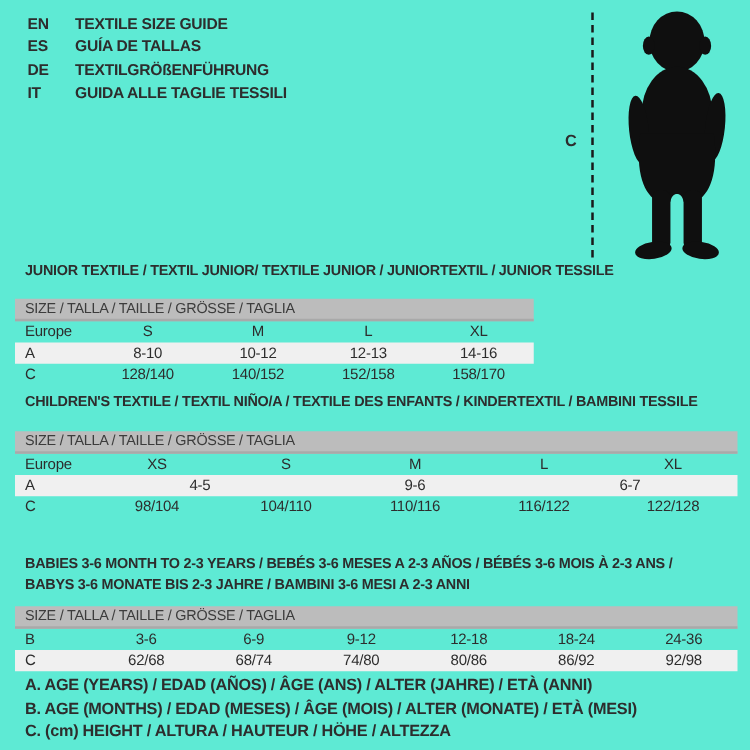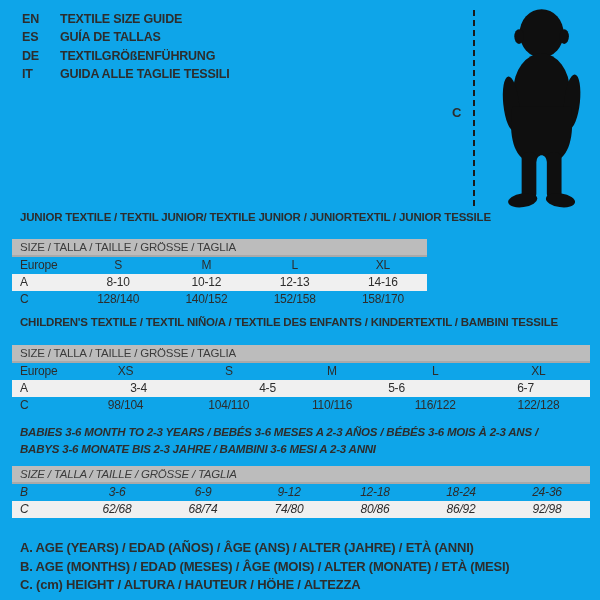--- a/index.html
+++ b/index.html
@@ -1,33 +1,33 @@
 <!DOCTYPE html>
 <html style="--text: #2d2d2d; --bar-bg: #bcbcbc; --bar-border: #a9a9a9; --row-alt: #f0f0f0; --silhouette: #0f0f0f;"><head>
 <meta charset="utf-8">
 <style>
   html,body{margin:0;padding:0;background:#ffffff;}
   .canvas{
-    position:relative;width:600px;height:600px;background:#0ea5e9;overflow:hidden;
+    position:relative;width:600px;height:600px;background:#5eead4;overflow:hidden;
     font-family:"Liberation Sans","DejaVu Sans",sans-serif;
     color:var(--text,#2d2d2d);letter-spacing:-0.2px;
   }
   
   .langs{position:absolute;left:22px;top:10px;}
   .lang-row{display:flex;font-weight:bold;font-size:12.5px;line-height:18.4px;white-space:nowrap;}
   .lang-row .code{width:38px;flex:0 0 38px;}
   
   .dash-line{position:absolute;left:473px;top:10px;height:196px;width:0;border-left:2px dashed #1a1a1a;}
   .c-label{position:absolute;left:452px;top:105px;font-size:13px;font-weight:bold;}
   .toddler{position:absolute;left:487px;top:6px;color:var(--silhouette,#0f0f0f);}
   
   .sec{position:absolute;left:12px;}
   .sec-0{top:210px;width:415px;}
   .sec-1{top:315px;width:578px;}
-  .sec-2{top:424px;width:578px;font-style:italic;}
+  .sec-2{top:443px;width:578px;}
   .sec-title{font-weight:bold;font-size:11.5px;line-height:14px;padding-left:8px;white-space:nowrap;}
   .sec-2 .sec-title{line-height:17px;}
   .table{margin-top:15px;}
   .sec-1 .table{margin-top:16px;}
   .sec-2 .table{margin-top:8px;}
   .size-bar{
     background:var(--bar-bg,#bcbcbc);border-bottom:2px solid var(--bar-border,#a9a9a9);
     height:16px;line-height:16px;font-size:11.5px;color:#3c3c3c;padding-left:8px;
   }
   .trow{display:flex;height:17px;line-height:17px;font-size:12px;}
@@ -116,23 +116,22 @@
           <div class="trow">
             <span class="lbl">Europe</span>
             <span class="cell">XS</span>
             <span class="cell">S</span>
             <span class="cell">M</span>
             <span class="cell">L</span>
             <span class="cell">XL</span>
           </div>
           <div class="trow shaded">
             <span class="lbl">A</span>
-            <span class="cell">3-4</span>
             <span class="cell">4-5</span>
-            <span class="cell">5-6</span>
+            <span class="cell">9-6</span>
             <span class="cell">6-7</span>
           </div>
           <div class="trow">
             <span class="lbl">C</span>
             <span class="cell">98/104</span>
             <span class="cell">104/110</span>
             <span class="cell">110/116</span>
             <span class="cell">116/122</span>
             <span class="cell">122/128</span>
           </div>

